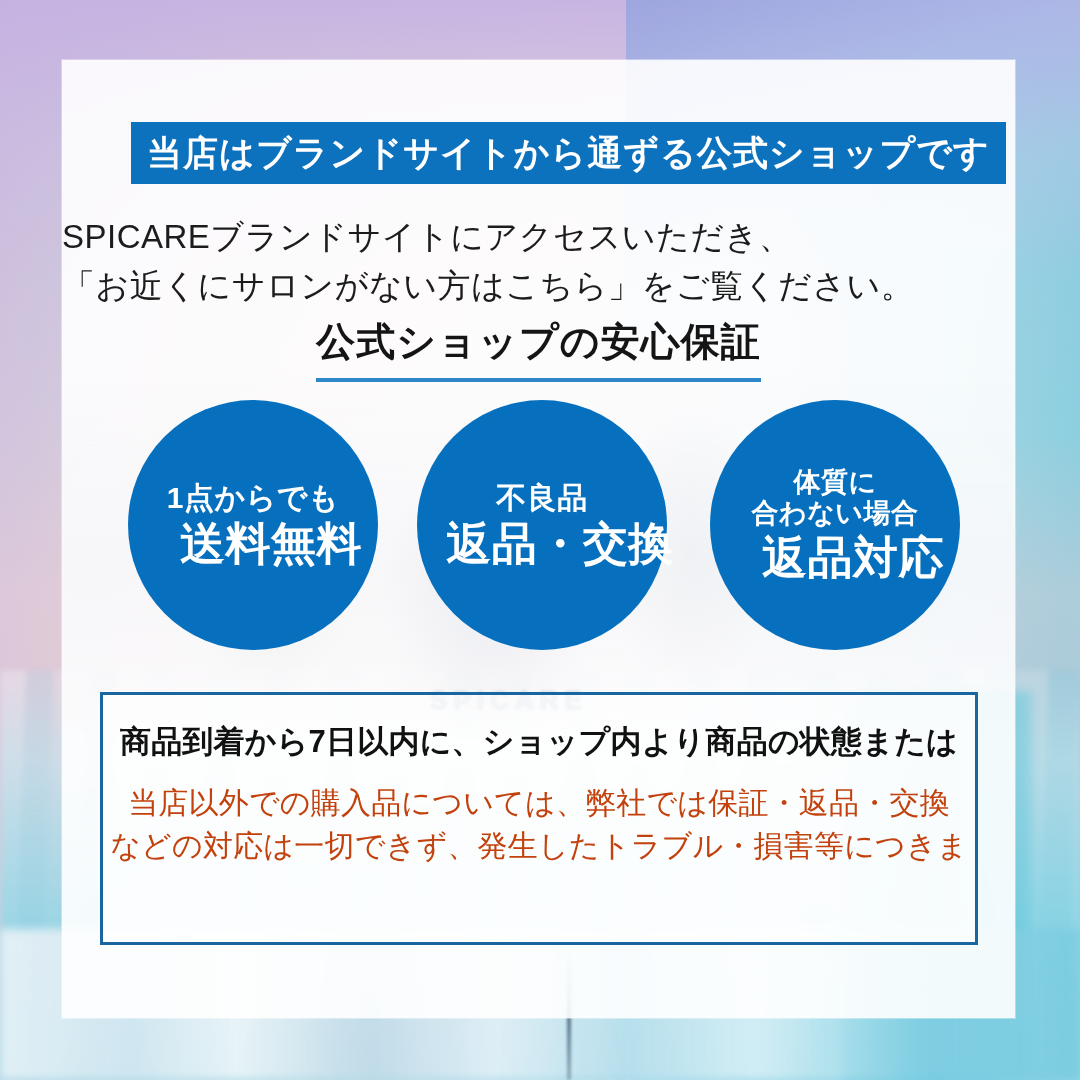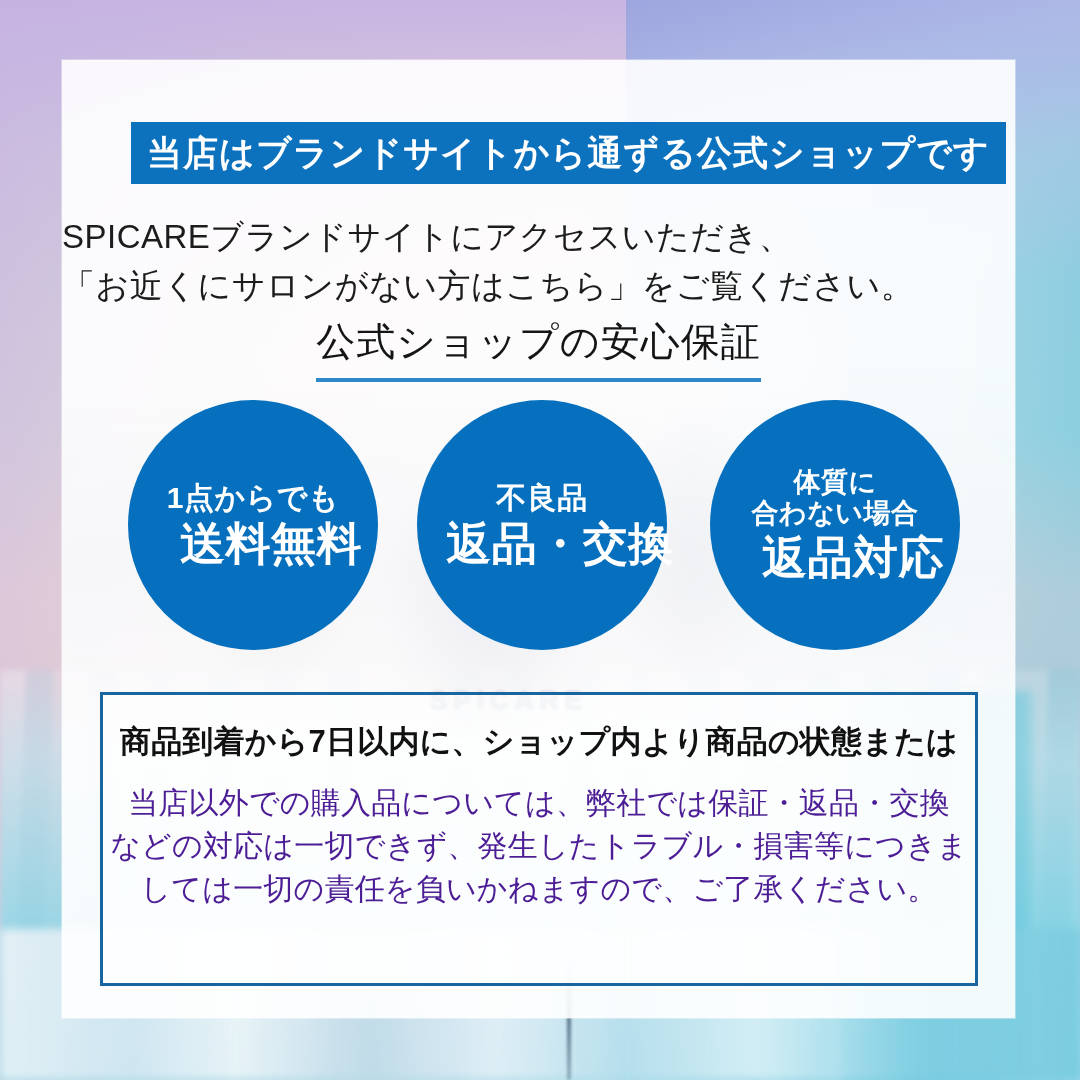--- a/index.html
+++ b/index.html
@@ -206,21 +206,21 @@
   #section-title-wrap {
     position: absolute;
     left: 0;
     right: 0;
     top: 255px;
     text-align: center;
   }
   #section-title {
     display: inline-block;
     font-size: 39px;
-    font-weight: 400;
+    font-weight: 700;
     color: #151515;
     letter-spacing: 1px;
     padding-bottom: 9px;
     border-bottom: 4px solid #2d87c8;
     white-space: nowrap;
   }
 
   
   #circles {
     position: absolute;
@@ -270,41 +270,41 @@
     white-space: nowrap;
     margin-left: 36px;
   }
 
   
   #notice-box {
     position: absolute;
     left: 38px;
     top: 632px;
     width: 878px;
-    height: 294px;
+    height: 253px;
     border: 3px solid #19659f;
     box-sizing: border-box;
     background: rgba(255,255,255,0.55);
   }
   #notice-primary {
     margin: 26px 0 0 0;
     text-align: center;
     color: #111111;
   }
   #notice-primary .line {
     font-size: 31px;
     font-weight: 700;
     line-height: 42px;
     letter-spacing: 0.2px;
     white-space: nowrap;
   }
   #notice-secondary {
     margin: 18px 0 0 0;
     text-align: center;
-    color: #4c1d95;
+    color: #c2410c;
   }
   #notice-secondary .line {
     font-size: 30px;
     font-weight: 400;
     line-height: 43px;
     letter-spacing: 0.2px;
     white-space: nowrap;
   }
 </style>
 </head>
@@ -359,19 +359,18 @@
 
     <div id="notice-box">
 
       <div id="notice-primary">
         <div class="line">商品到着から7日以内に、ショップ内より商品の状態または</div>
       </div>
 
       <div id="notice-secondary">
         <div class="line">当店以外での購入品については、弊社では保証・返品・交換</div>
         <div class="line">などの対応は一切できず、発生したトラブル・損害等につきま</div>
-        <div class="line">しては一切の責任を負いかねますので、ご了承ください。</div>
       </div>
 
     </div>
 
   </div>
 </div>
 
 </body></html>

